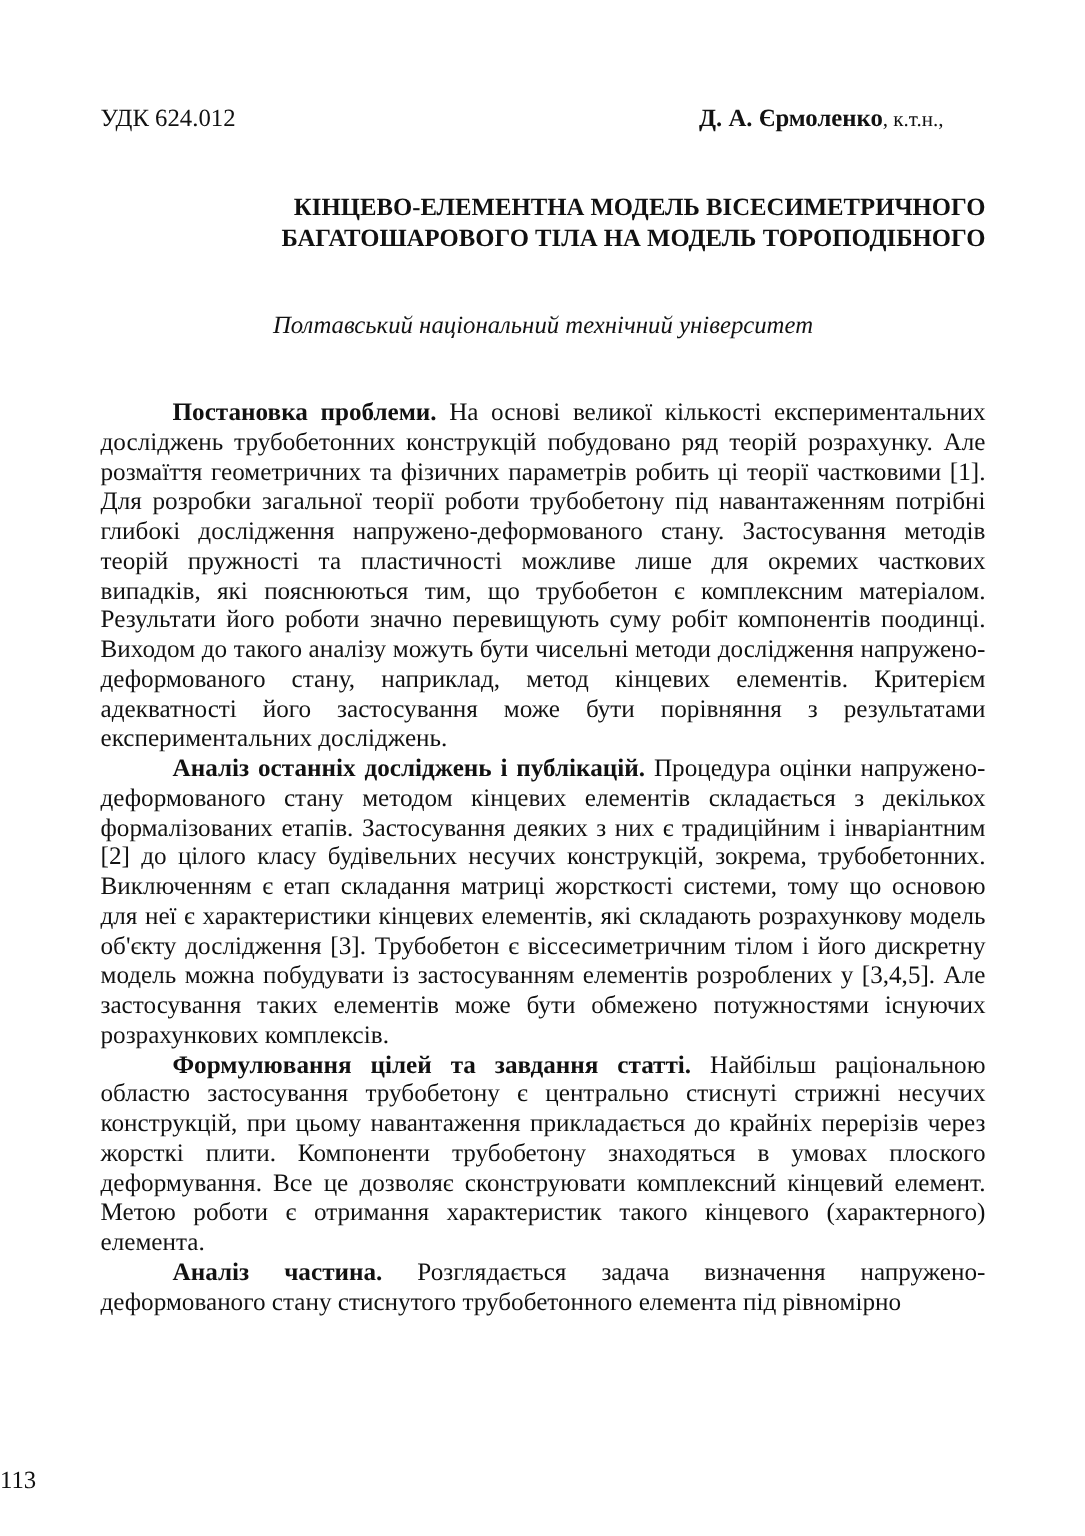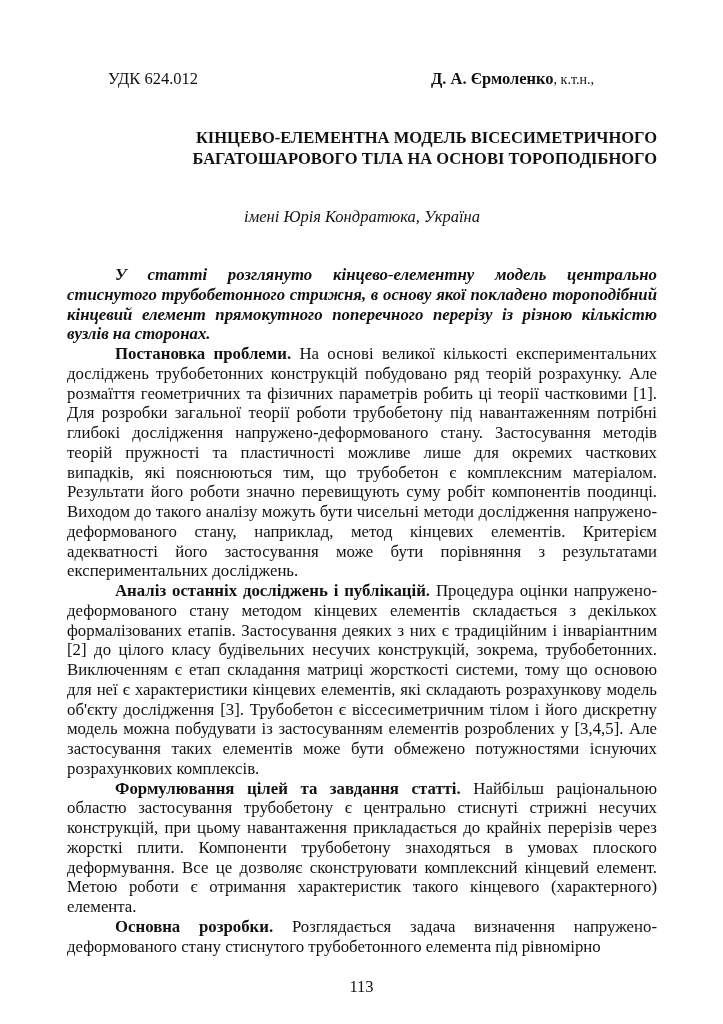--- a/index.html
+++ b/index.html
@@ -1,52 +1,51 @@
 <!DOCTYPE html>
 <html><head>
 <meta charset="utf-8">
 <style>
   html, body { margin: 0; padding: 0; background: #ffffff; }
   body { width: 723px; height: 1024px; position: relative; overflow: hidden;
          font-family: "Liberation Serif", "DejaVu Serif", serif; color: #111; }
   .hdr { position: absolute; top: 68px; left: 67px; width: 590px; font-size: 16.5px; line-height: 21px; }
-  .udk { position: absolute; left: 0; top: 0; margin-left: 41px; }
-  .authors { position: absolute; left: 364px; top: 0; }
+  .udk { position: absolute; left: 0; top: 0; }
+  .authors { position: absolute; left: 399px; top: 0; }
   .authors b { font-weight: bold; }
   .authors .deg { font-size: 14px; }
   .title { position: absolute; top: 127px; left: 67px; width: 590px; text-align: right;
            font-weight: bold; font-size: 16.5px; line-height: 21px; }
   .affil { position: absolute; top: 206px; left: 67px; width: 590px; text-align: center;
            font-style: italic; font-size: 16.5px; line-height: 21px; }
   .body { position: absolute; top: 265px; left: 67px; width: 590px; font-size: 16.8px; line-height: 19.75px; text-align: justify; }
   .body p { margin: 0; text-indent: 48px; }
   .abstract { font-weight: bold; font-style: italic; }
   .body p b { font-weight: bold; }
-  .pagenum { position: absolute; top: 977px; left: 0; width: 723px; text-align: center; font-size: 16.5px; }
+  .pagenum { position: absolute; top: 977px; left: 0; width: 723px; font-size: 16.5px; }
 </style>
 </head>
 <body>
 
 <div class="hdr">
   <span class="udk">УДК 624.012</span>
   <div class="authors">
     <div><b>Д. А. Єрмоленко</b><span class="deg">, к.т.н.,</span></div>
   </div>
 </div>
 
 <div class="title">
   <div>КІНЦЕВО-ЕЛЕМЕНТНА МОДЕЛЬ ВІСЕСИМЕТРИЧНОГО</div>
-  <div>БАГАТОШАРОВОГО ТІЛА НА ОСНОВІ ТОРОПОДІБНОГО</div>
+  <div>БАГАТОШАРОВОГО ТІЛА НА МОДЕЛЬ ТОРОПОДІБНОГО</div>
 </div>
 
 <div class="affil">
-  <div>імені Юрія Кондратюка, Україна</div>
+  <div>Полтавський національний технічний університет</div>
 </div>
 
 <div class="body">
-  <p class="abstract">У статті розглянуто кінцево-елементну модель центрально стиснутого трубобетонного стрижня, в основу якої покладено тороподібний кінцевий елемент прямокутного поперечного перерізу із різною кількістю вузлів на сторонах.</p>
   <p><b>Постановка проблеми.</b><span> На основі великої кількості експериментальних досліджень трубобетонних конструкцій побудовано ряд теорій розрахунку. Але розмаїття геометричних та фізичних параметрів робить ці теорії частковими [1]. Для розробки загальної теорії роботи трубобетону під навантаженням потрібні глибокі дослідження напружено-деформованого стану. Застосування методів теорій пружності та пластичності можливе лише для окремих часткових випадків, які пояснюються тим, що трубобетон є комплексним матеріалом. Результати його роботи значно перевищують суму робіт компонентів поодинці. Виходом до такого аналізу можуть бути чисельні методи дослідження напружено-деформованого стану, наприклад, метод кінцевих елементів. Критерієм адекватності його застосування може бути порівняння з результатами експериментальних досліджень.</span></p>
   <p><b>Аналіз останніх досліджень і публікацій.</b><span> Процедура оцінки напружено-деформованого стану методом кінцевих елементів  складається з декількох формалізованих етапів. Застосування деяких з них є традиційним і інваріантним [2] до цілого класу будівельних несучих конструкцій, зокрема, трубобетонних. Виключенням є етап складання матриці жорсткості системи, тому що основою для неї є характеристики кінцевих елементів, які складають розрахункову модель об'єкту дослідження [3]. Трубобетон є віссесиметричним тілом і його дискретну модель можна побудувати із застосуванням елементів розроблених у [3,4,5]. Але застосування таких елементів може бути обмежено потужностями існуючих розрахункових комплексів.</span></p>
   <p><b>Формулювання цілей та завдання статті.</b><span> Найбільш раціональною областю застосування трубобетону є центрально стиснуті стрижні несучих конструкцій, при цьому навантаження прикладається до крайніх перерізів через жорсткі плити. Компоненти трубобетону знаходяться в умовах плоского деформування. Все це дозволяє сконструювати комплексний кінцевий елемент. Метою роботи є отримання характеристик такого кінцевого (характерного) елемента.</span></p>
-  <p><b>Основна розробки.</b><span> Розглядається задача визначення напружено-деформованого стану стиснутого трубобетонного елемента під рівномірно</span></p>
+  <p><b>Аналіз частина.</b><span> Розглядається задача визначення напружено-деформованого стану стиснутого трубобетонного елемента під рівномірно</span></p>
 </div>
 
 <div class="pagenum">113</div>
 
 </body></html>

